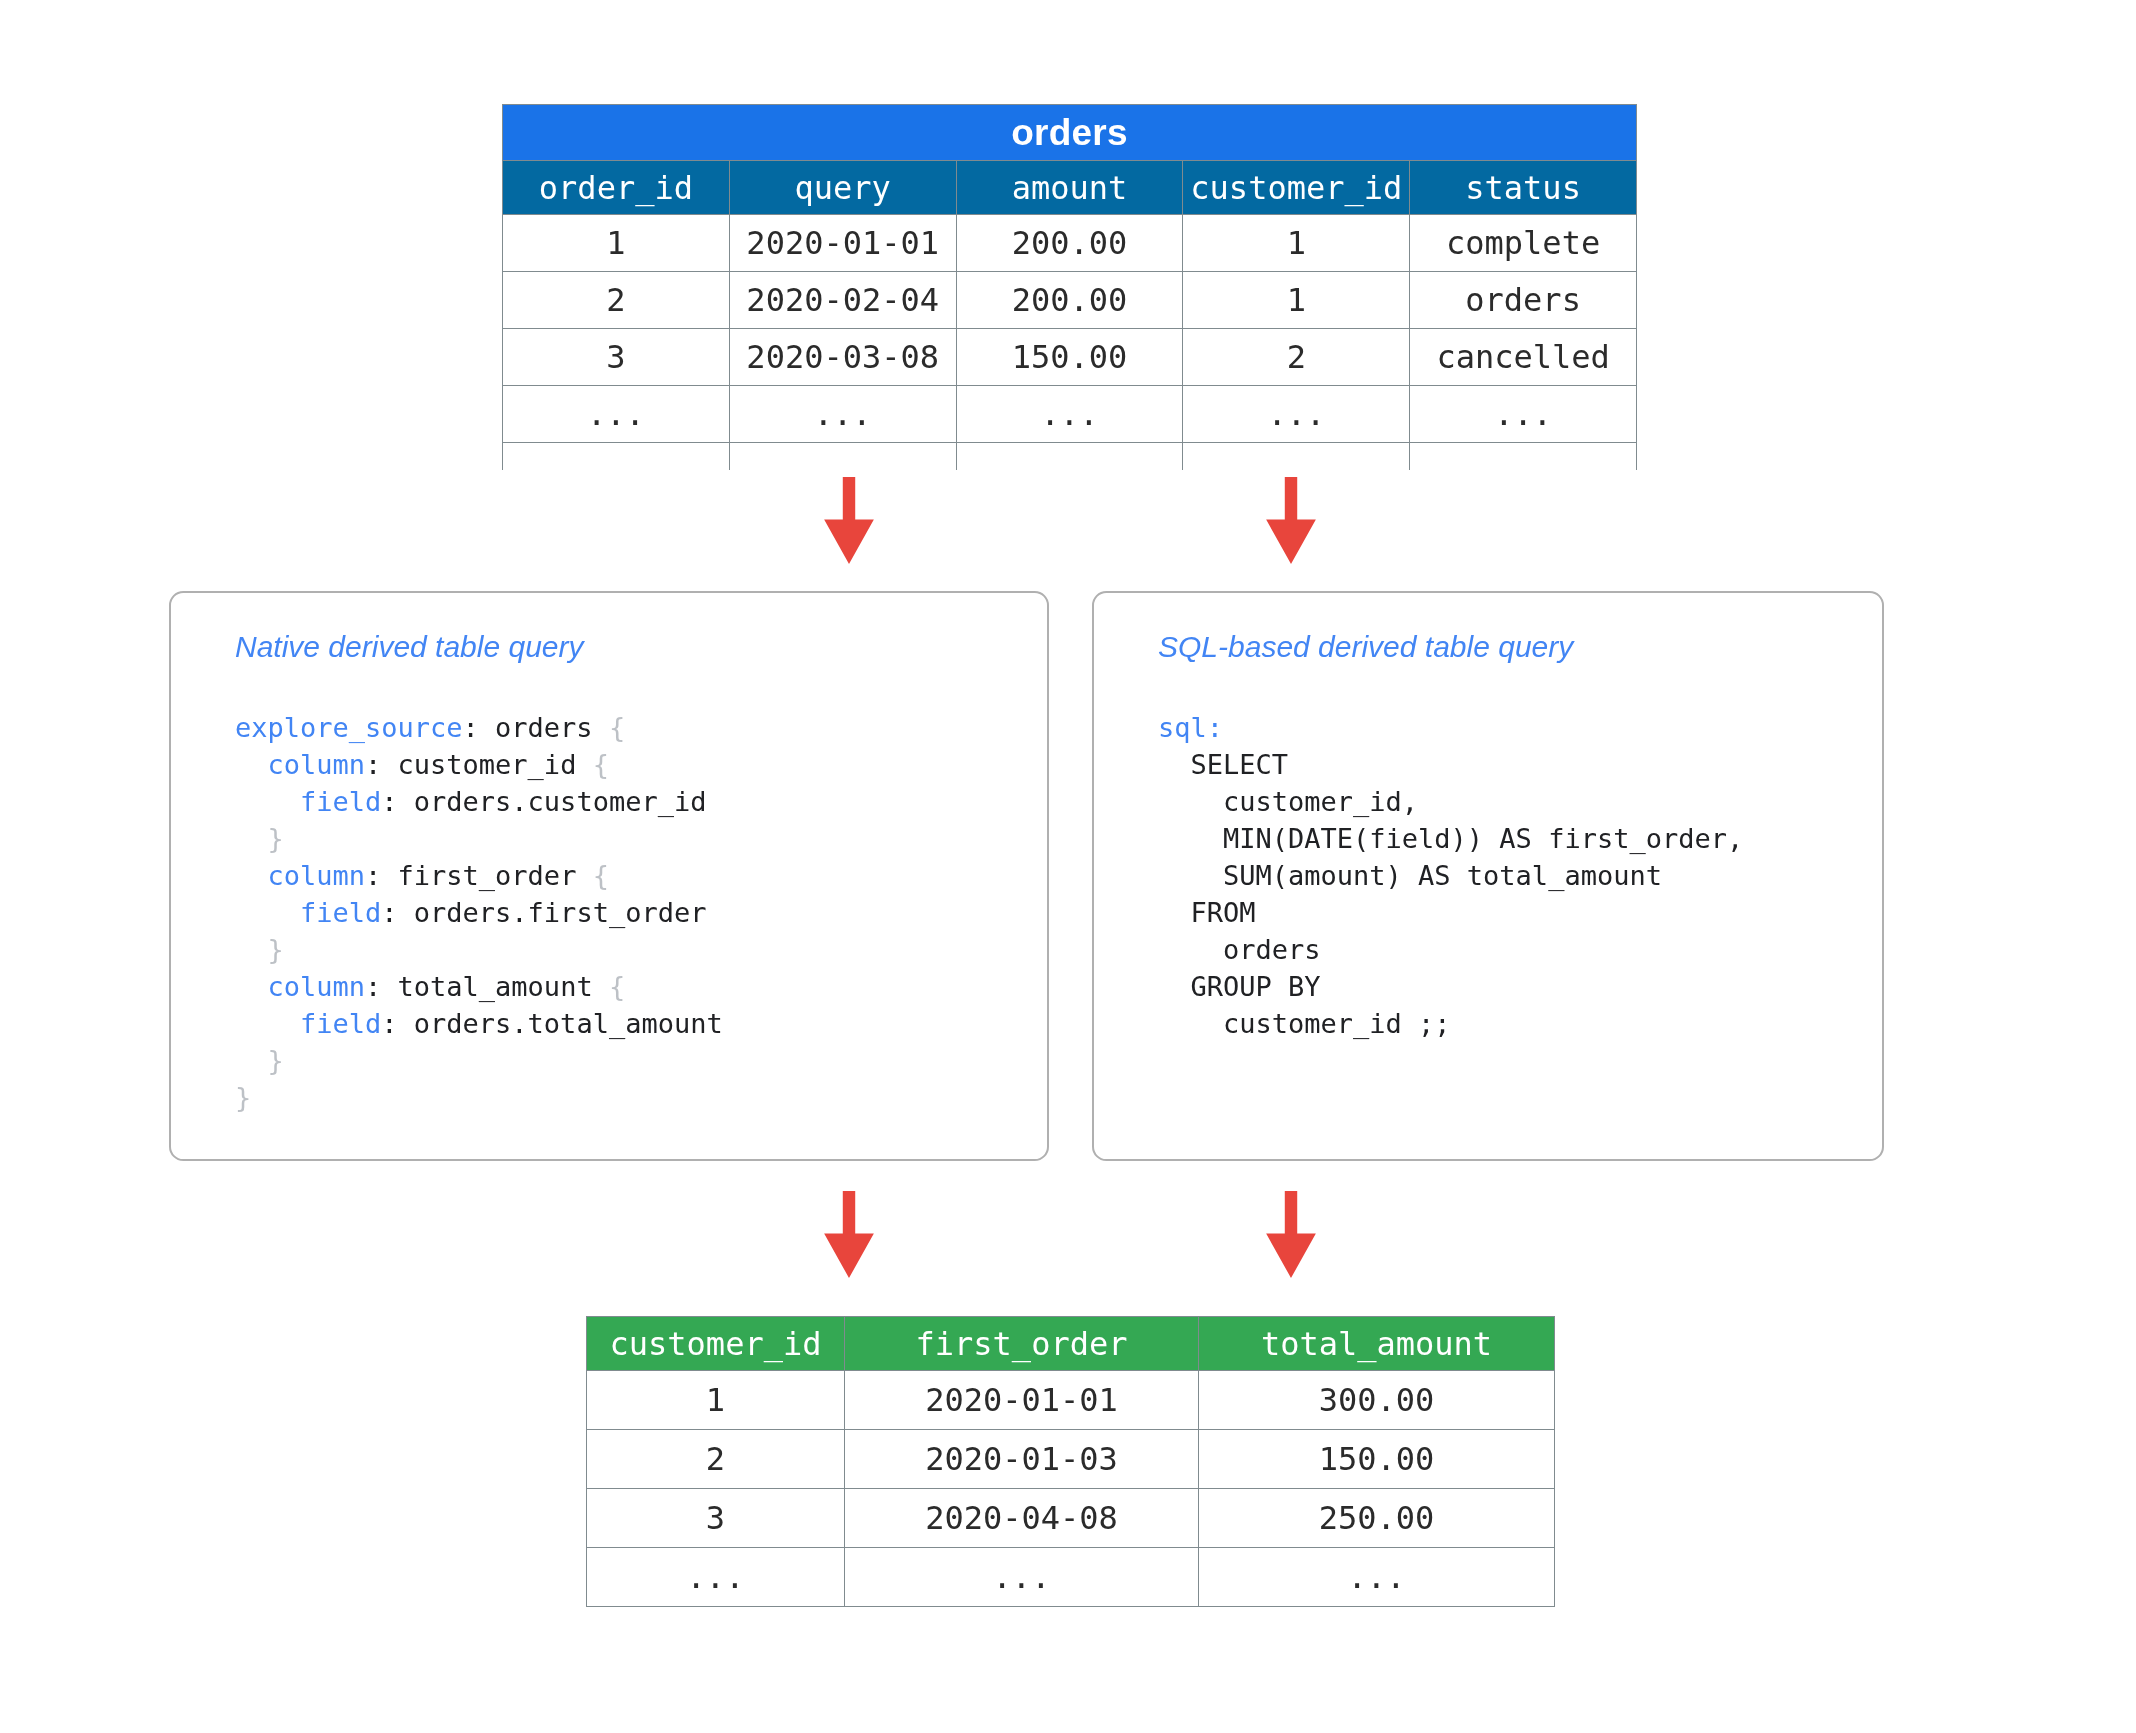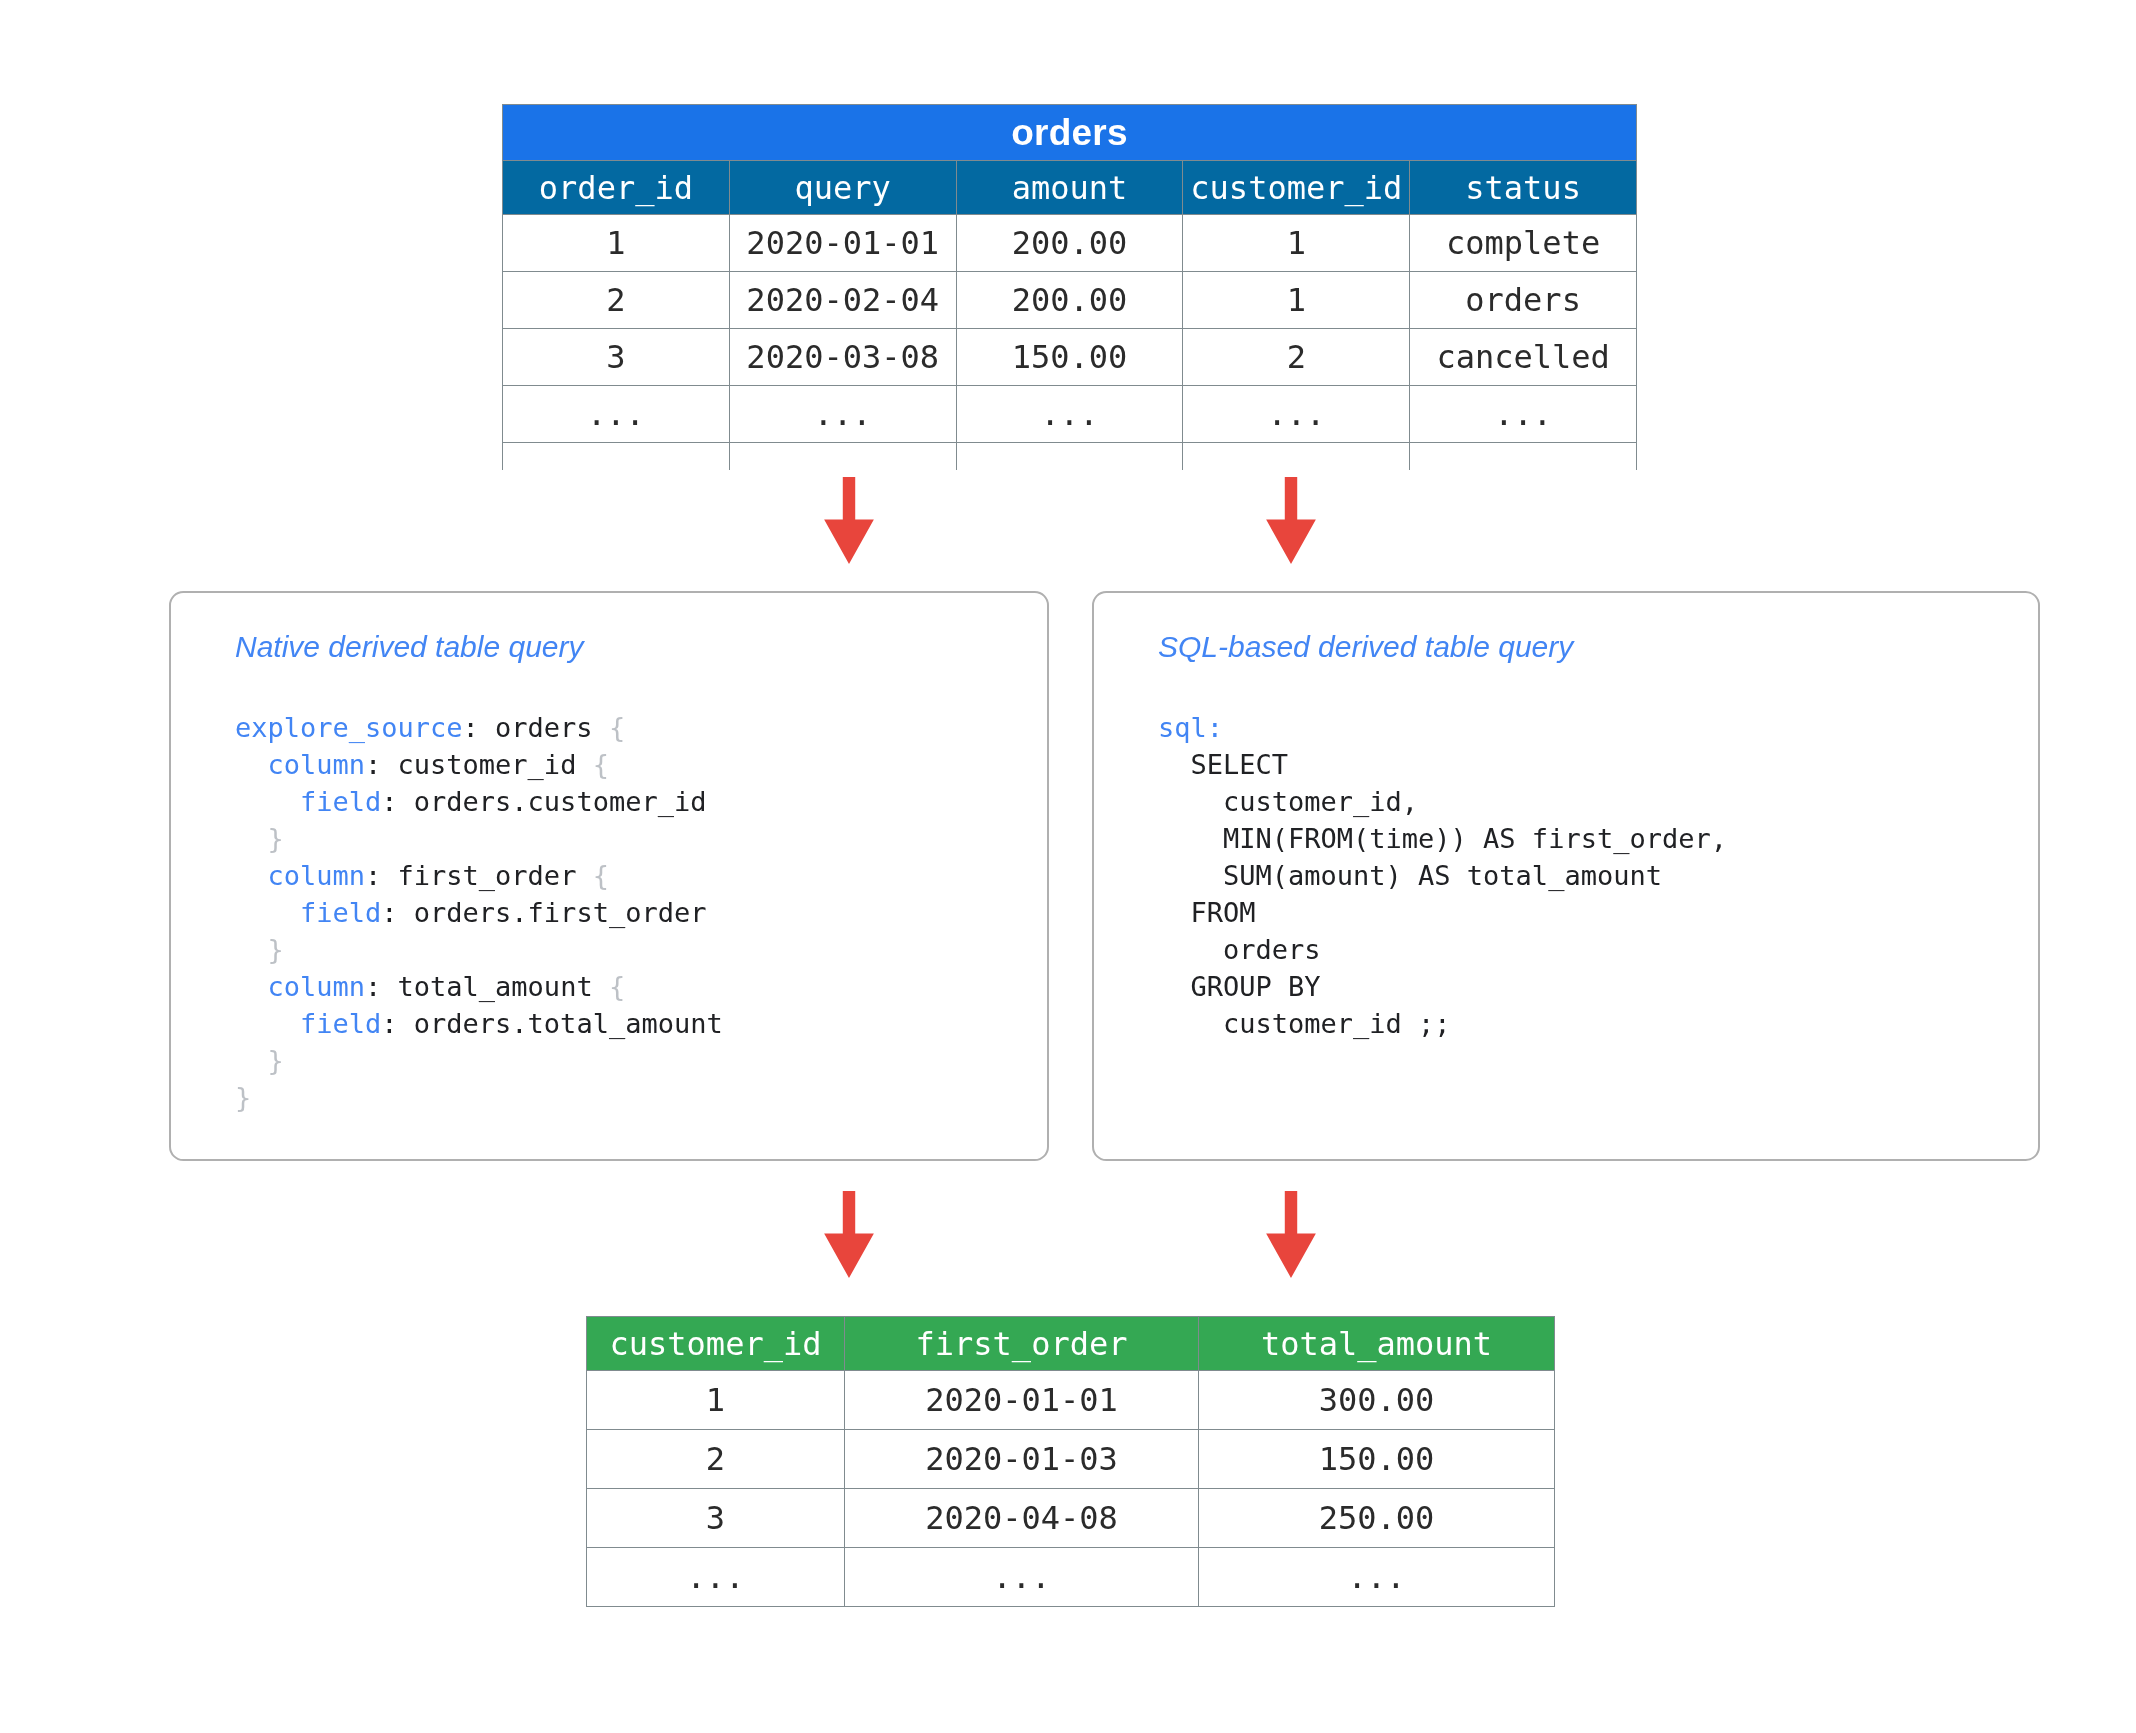--- a/index.html
+++ b/index.html
@@ -111,21 +111,21 @@
   .code-card {
     position: absolute;
     top: 591px;
     height: 570px;
     background: #ffffff;
     border: 2.7px solid #b0b0b0;
     border-radius: 14.3px;
     box-sizing: border-box;
   }
   #card-native { left: 169px; width: 880px; }
-  #card-sql    { left: 1092px; width: 948px; padding-left: 32px; }
+  #card-sql    { left: 1092px; width: 792px; padding-left: 32px; }
 
   .card-heading {
     position: absolute;
     left: 64px;
     top: 37px;
     color: #4285f4;
     font-family: "Liberation Sans", sans-serif;
     font-size: 30px;
     white-space: nowrap;
     font-style: italic;
@@ -225,21 +225,21 @@
 <span>    </span><span class="kw">field</span><span>: orders.total_amount</span>
 <span>  </span><span class="brace">}</span>
 <span class="brace">}</span></pre>
   </div>
 
   <div class="code-card" id="card-sql">
     <div class="card-heading">SQL-based derived table query</div>
     <pre class="code-block"><span class="kw">sql:</span>
 <span>  SELECT</span>
 <span>    customer_id,</span>
-<span>    MIN(FROM(time)) AS first_order,</span>
+<span>    MIN(DATE(field)) AS first_order,</span>
 <span>    SUM(amount) AS total_amount</span>
 <span>  FROM</span>
 <span>    orders</span>
 <span>  GROUP BY</span>
 <span>    customer_id ;;</span></pre>
   </div>
 
   <div class="arrow" style="left:824px; top:1191px;">
     <svg viewBox="0 0 56 98" xmlns="http://www.w3.org/2000/svg" aria-hidden="true">
       <polygon points="21,0 35,0 35,48 56,48 28,98 0,48 21,48" fill="#e8453c"></polygon>

